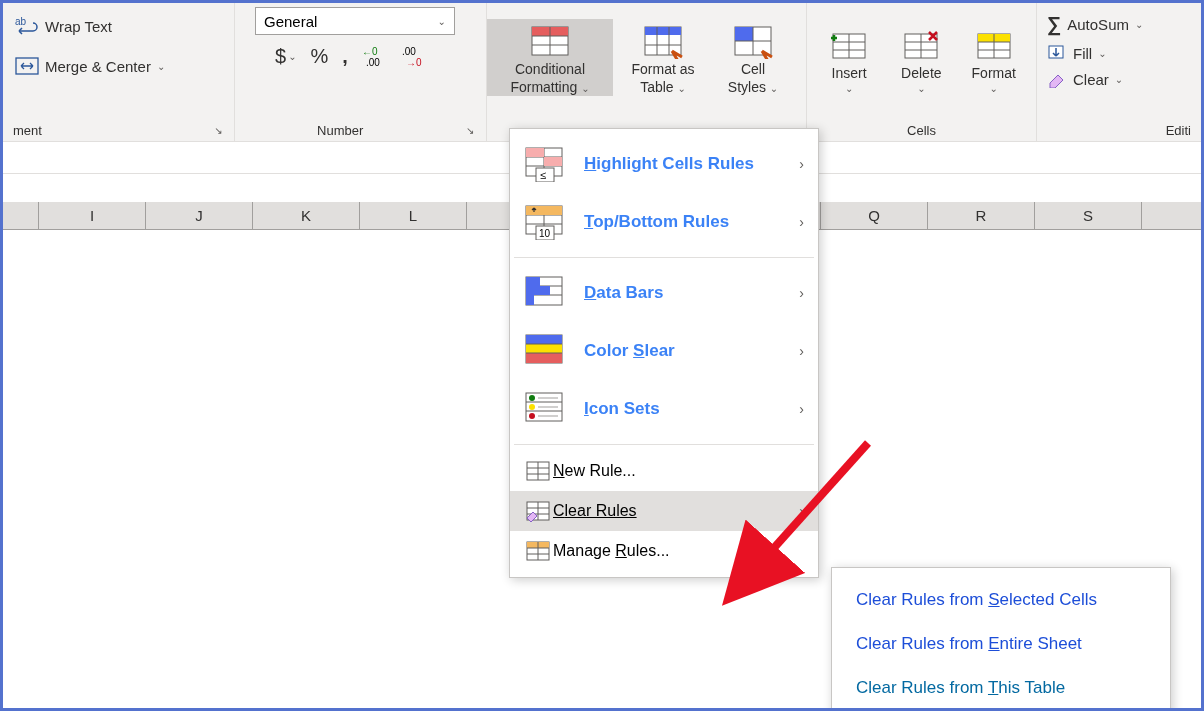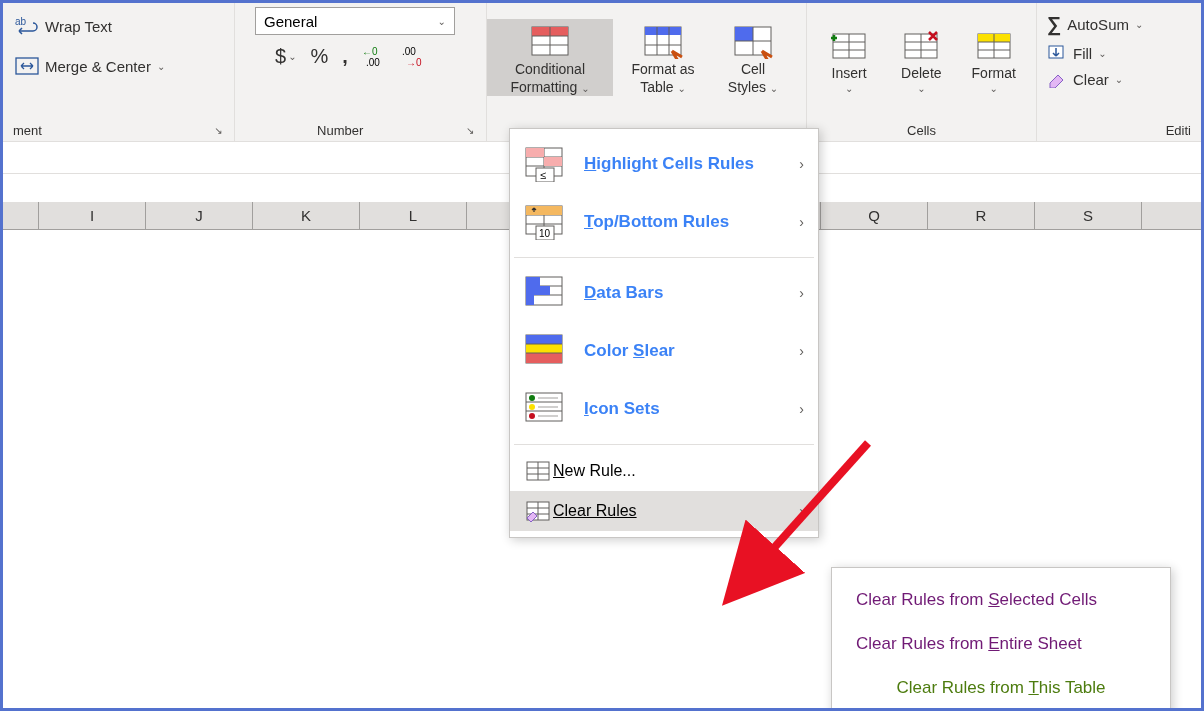--- a/index.html
+++ b/index.html
@@ -31,22 +31,22 @@
   .dd-sep { height: 1px; background: #e1dfdd; margin: 6px 4px; }
   .dd-icon { width: 42px; height: 38px; flex-shrink: 0; display: flex; align-items:center; justify-content:center; }
   .dd-label { font-weight: 700; font-size: 17px; color: #3b82f6; }
   .dd-label .u { text-decoration: underline; }
   .dd-arrow { position: absolute; right: 14px; font-size: 14px; color: #605e5c; }
   .dd-small-item { display:flex; align-items:center; gap:1px; padding:8px 14px; cursor:pointer; font-size:16px; }
   .dd-small-item:hover, .dd-small-item.hov { background: #e1dfdd; text-decoration: underline; }
   .dd-small-icon { width:28px; height:24px; flex-shrink:0; display:flex; align-items:center; justify-content:center; }
 
   .sub-menu { position: absolute; top: 564px; left: 828px; width: 340px; background:#fff; border:1px solid #c8c6c4; box-shadow:2px 2px 10px rgba(0,0,0,.2); padding:10px 0; }
-  .sub-item { padding: 12px 24px; font-size: 17px; color:#701a75; cursor:pointer; }
-  .sub-item.disabled { color:#4d7c0f; cursor:default;text-align:center; }
+  .sub-item { padding: 12px 24px; font-size: 17px; color:#1d4ed8; cursor:pointer; }
+  .sub-item.disabled { color:#0369a1; cursor:default; }
   .u { text-decoration: underline; }
 
   .arrow-annot { position:absolute; top:430px; left:705px; pointer-events:none; }
 </style>
 </head>
 <body>
 
 <div class="ribbon">
 
   <div class="group" style="width:232px">
@@ -368,20 +368,32 @@
           <rect x="2" y="2" width="22" height="18" fill="#fff" stroke="#605e5c"></rect>
           <line x1="2" y1="8" x2="24" y2="8" stroke="#605e5c"></line>
           <line x1="2" y1="14" x2="24" y2="14" stroke="#605e5c"></line>
           <line x1="13" y1="2" x2="13" y2="20" stroke="#605e5c"></line>
           <path d="M2 18 l6 -6 l4 4 l-6 6 z" fill="#e3b7f4" stroke="#8661c5"></path>
         </svg>
       </div>
     <span><span class="u">C</span><span>lear Rules</span></span>
     <span class="dd-arrow">›</span>
   </div>
+  <div class="dd-small-item">
+    <div class="dd-small-icon">
+        <svg width="26" height="22">
+          <rect x="2" y="2" width="22" height="18" fill="#fff" stroke="#605e5c"></rect>
+          <rect x="2" y="2" width="22" height="6" fill="#f4b860"></rect>
+          <line x1="2" y1="8" x2="24" y2="8" stroke="#605e5c"></line>
+          <line x1="2" y1="14" x2="24" y2="14" stroke="#605e5c"></line>
+          <line x1="13" y1="2" x2="13" y2="20" stroke="#605e5c"></line>
+        </svg>
+      </div>
+    <span><span>Manage </span><span class="u">R</span><span>ules...</span></span>
+  </div>
 </div>
 
 <div class="sub-menu">
   <div class="sub-item">
     <span>Clear Rules from </span><span class="u">S</span><span>elected Cells</span>
   </div>
   <div class="sub-item">
     <span>Clear Rules from </span><span class="u">E</span><span>ntire Sheet</span>
   </div>
   <div class="sub-item disabled">

